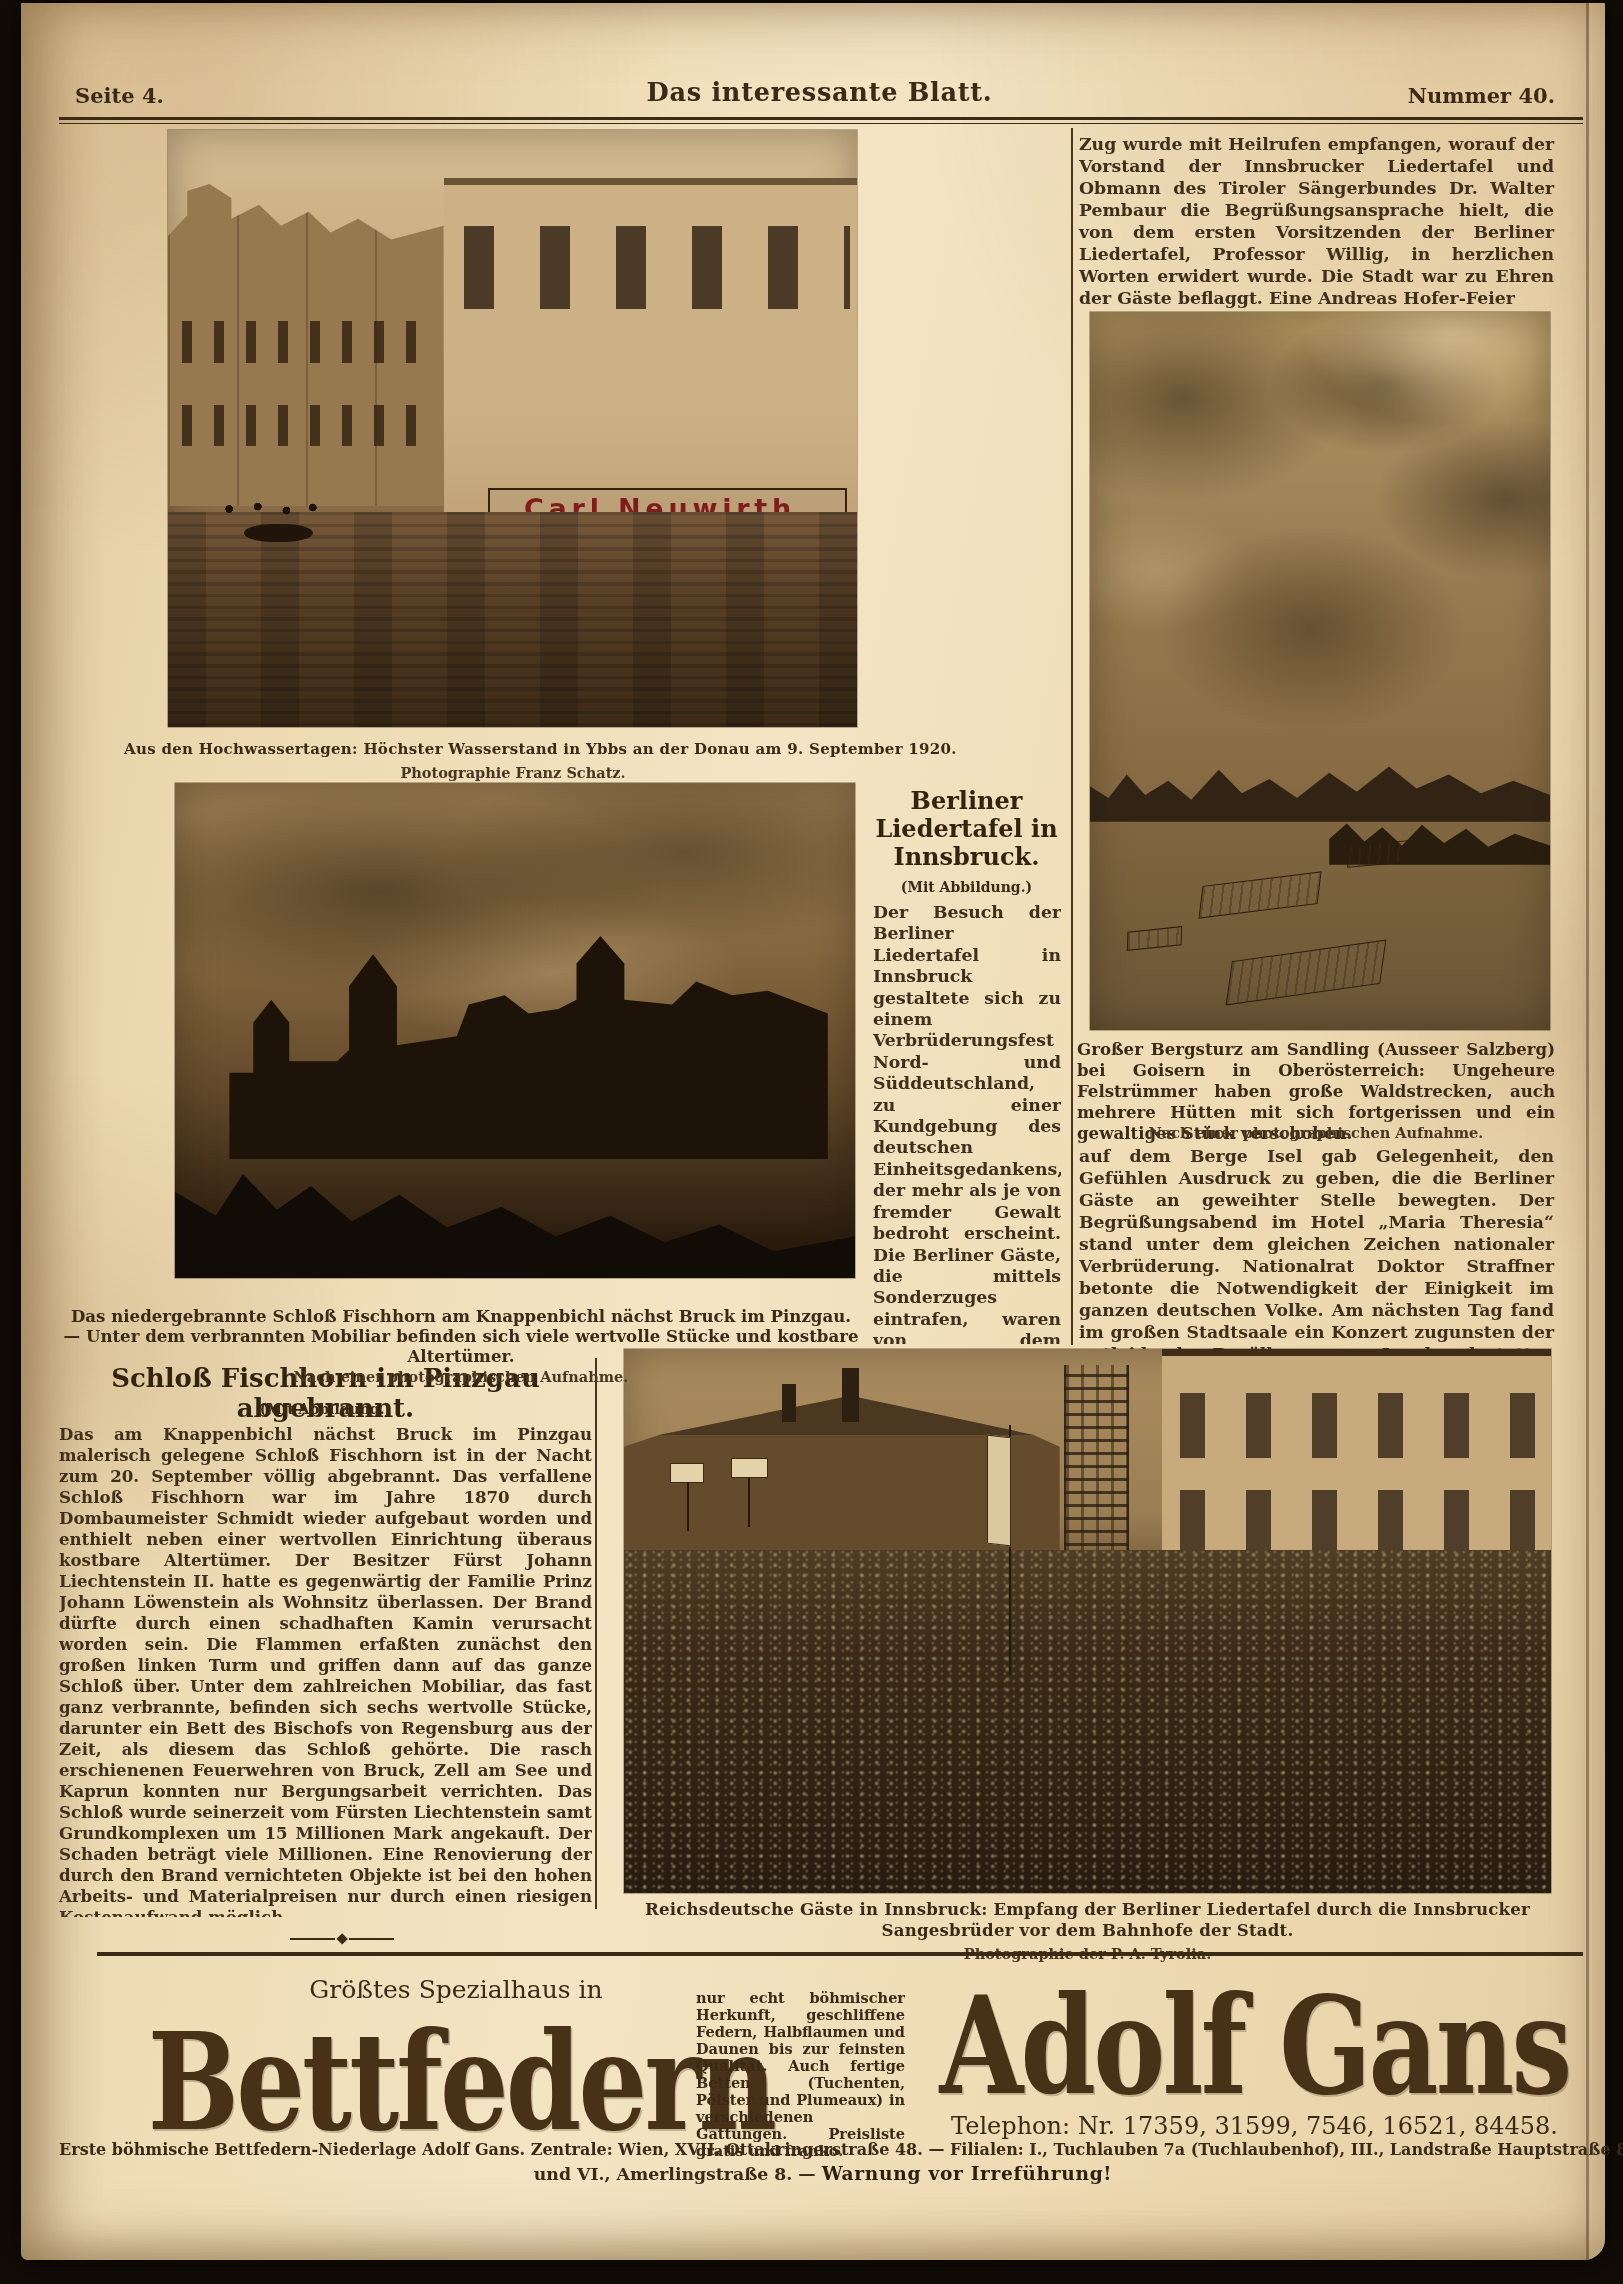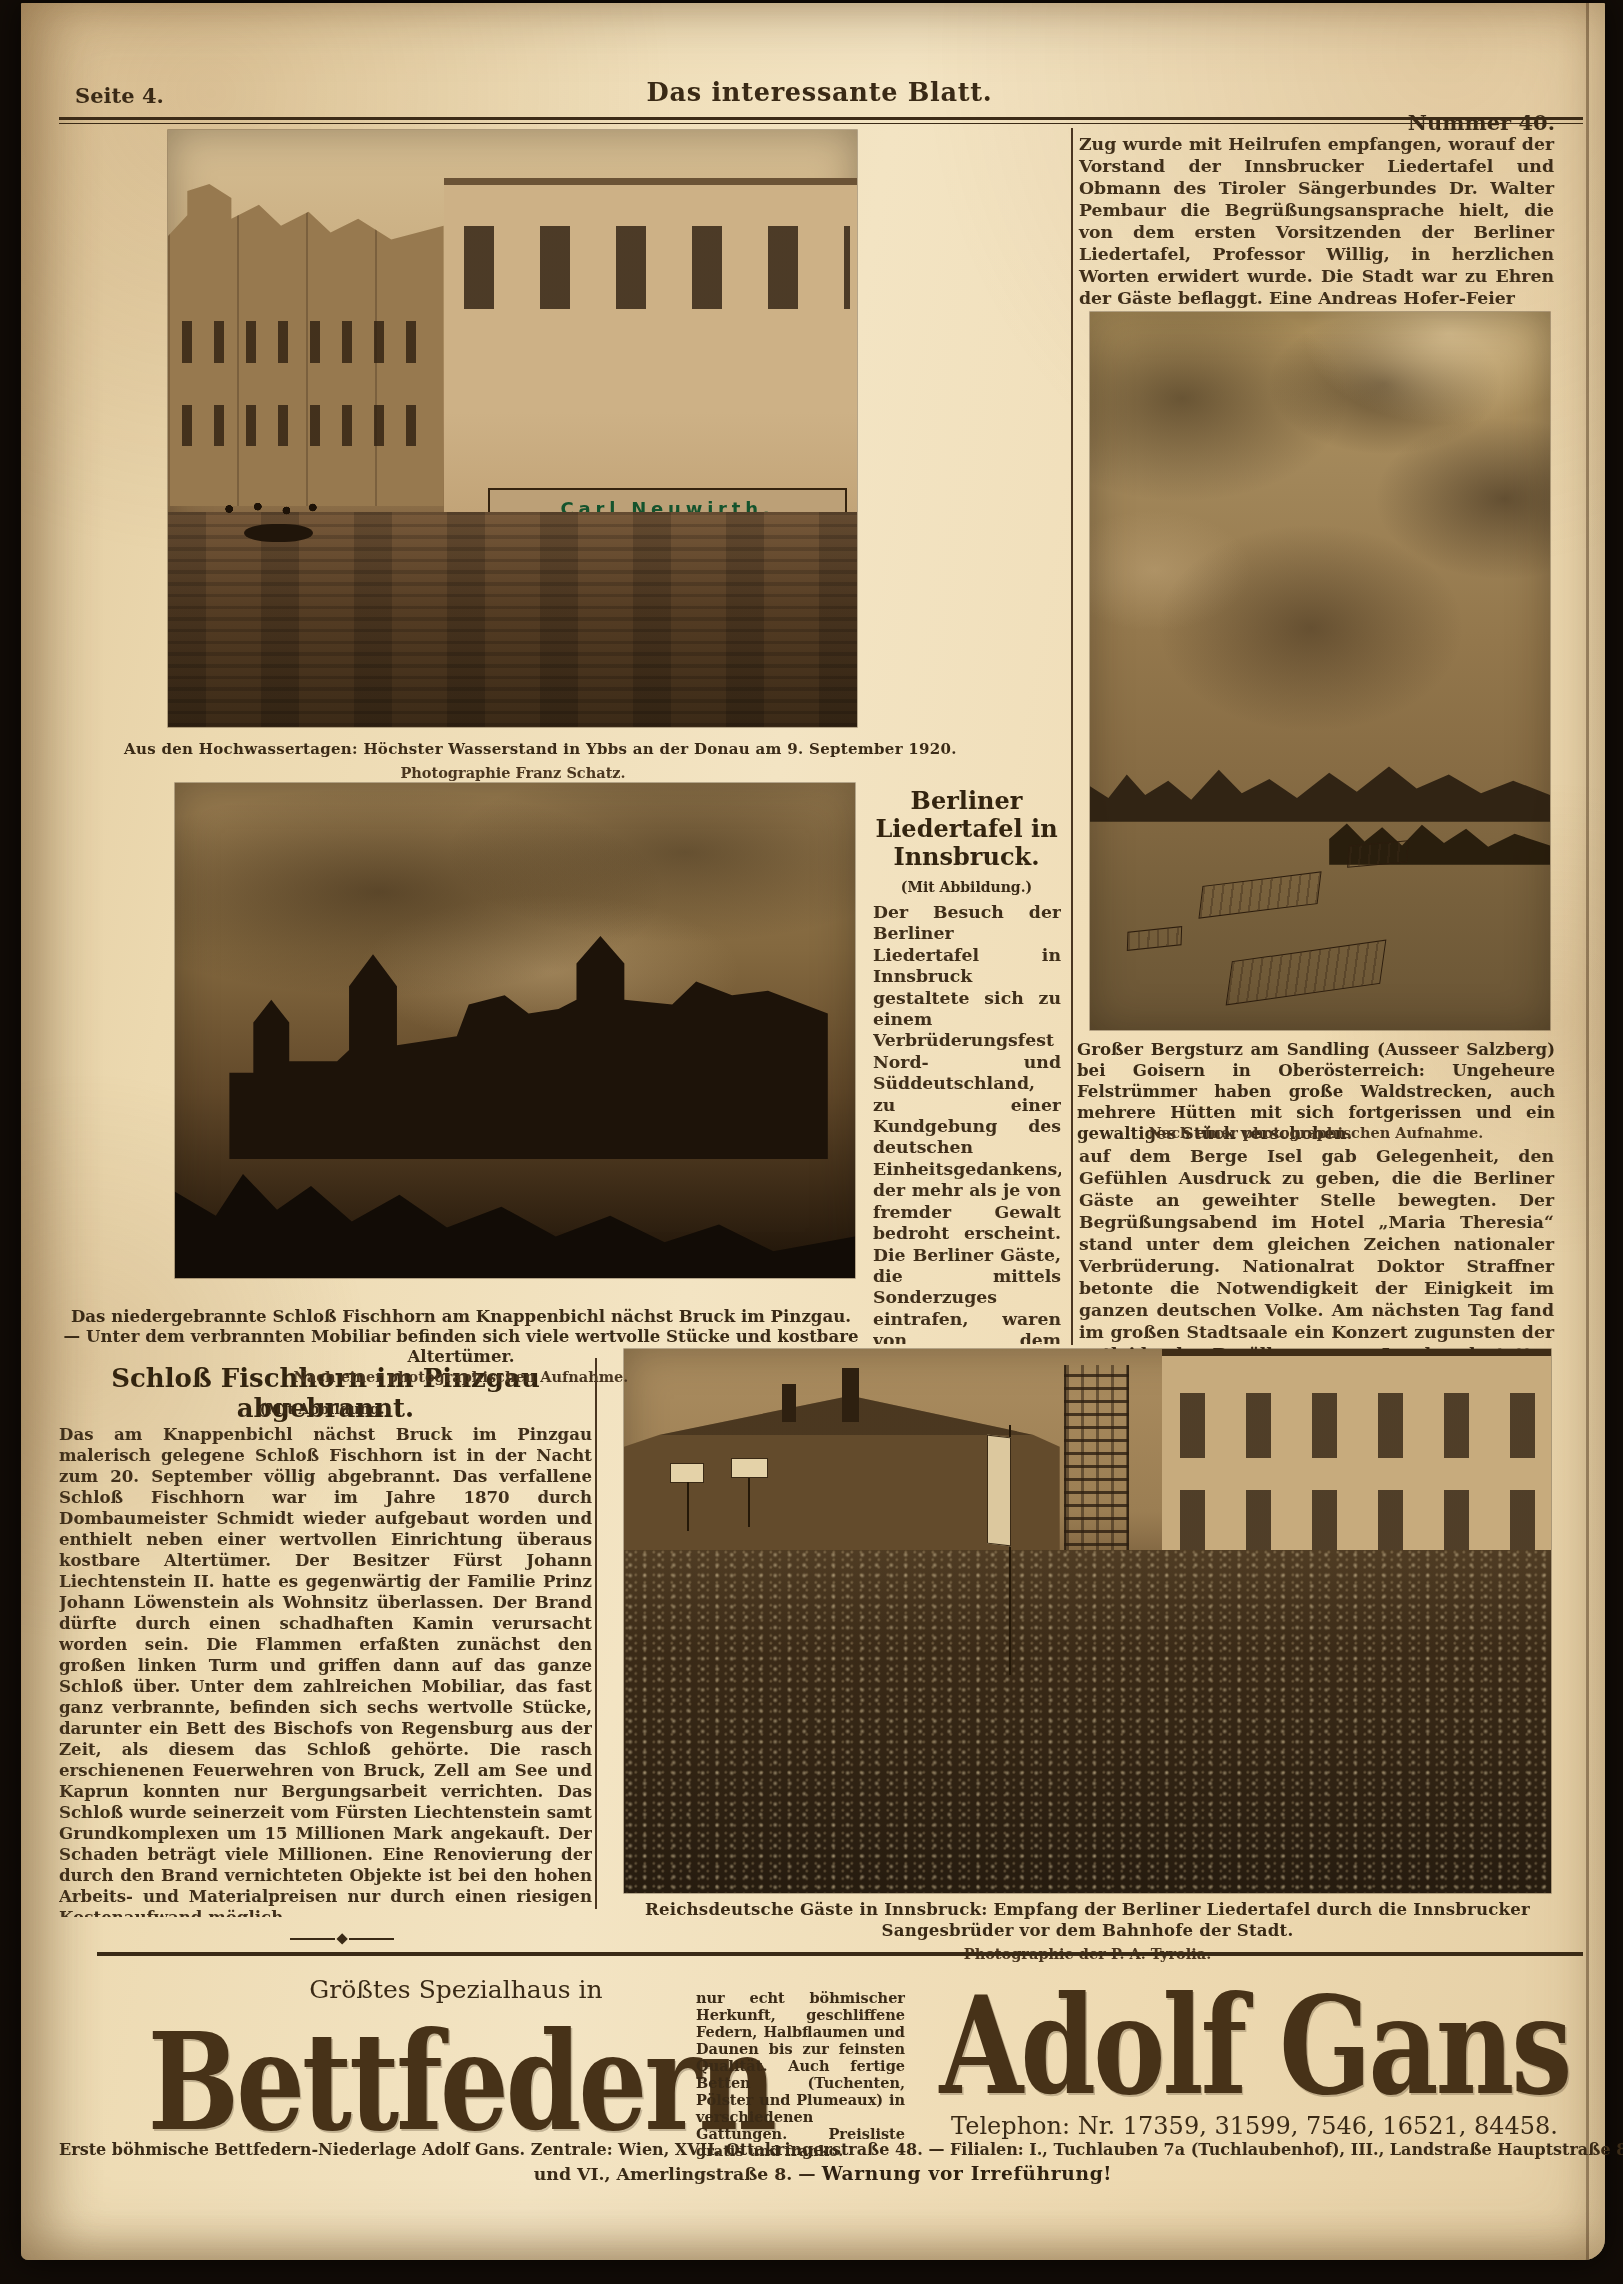--- a/index.html
+++ b/index.html
@@ -31,21 +31,21 @@
       radial-gradient(circle at 90% 2%, rgba(150,100,50,.14), transparent 20%),
       radial-gradient(circle at 4% 60%, rgba(140,95,48,.16), transparent 14%),
       radial-gradient(circle at 97% 45%, rgba(140,95,48,.13), transparent 12%);
     border-radius:inherit;
   }
 
   
   .mast { font-weight:bold; }
   .mast.left  { left:75px; top:83px; font-size:21px; }
   .mast.center{ left:405px; top:77px; width:829px; text-align:center; font-size:25.6px; letter-spacing:0.7px; }
-  .mast.right { left:1374px; top:83px; width:181px; text-align:right; font-size:21px;margin-top:27px; }
+  .mast.right { left:1374px; top:83px; width:181px; text-align:right; font-size:21px; }
   .head-rule { left:59px; top:117px; width:1524px; height:7px;
     border-top:3.5px solid #3c2b17; border-bottom:1.4px solid #3c2b17; }
 
   .vrule { background:#4a3520; width:2.1px; }
   .vrule.main { left:1071px; top:128px; height:1217px; }
   .vrule.mid  { left:595px;  top:1358px; height:551px; }
 
   
   .body-text { font-weight:bold; text-align:justify; hyphens:auto; color:#402f1a; }
   .caption   { font-weight:bold; text-align:center; color:#3a2a16; }
@@ -97,21 +97,21 @@
   .f-win.l1 { left:2%; top:32%; width:36%; height:7%; }
   .f-win.l2 { left:2%; top:46%; width:36%; height:7%; }
   .f-bldg-right { left:40%; top:8%; width:60%; height:56%;
     background:linear-gradient(180deg,#6b5336 0 2%,#cdb186 2% 70%,#c2a478 100%); }
   .f-win.r1 { left:43%; top:16%; width:56%; height:14%;
     background-image:repeating-linear-gradient(90deg, rgba(48,33,18,.82) 0 30px, transparent 30px 76px); }
   .f-arcade { left:40%; top:70.5%; width:60%; height:9%;
     background-image:repeating-linear-gradient(90deg, rgba(40,28,15,.88) 0 46px, rgba(156,126,86,.5) 46px 73px); }
   .f-sign { left:46.5%; top:60%; width:52%; height:6.8%;
     background:#bca077; border:2.1px solid #34230f; display:flex; align-items:center; justify-content:center;
-    font-weight:bold; font-size:18px; letter-spacing:4.8px; color:#14532d; font-family:"DejaVu Sans", sans-serif; }
+    font-weight:bold; font-size:27px; letter-spacing:4.8px; color:#7f1d1d; font-family:"DejaVu Sans", sans-serif; }
   .f-water { left:0; top:64%; width:100%; height:36%;
     background:linear-gradient(180deg,#77593a 0%,#553d24 45%,#3b2a17 100%);
     }
   .f-water::before { content:""; position:absolute; inset:0;
     background-image:repeating-linear-gradient(180deg, rgba(0,0,0,.16) 0 3.5px, transparent 3.5px 11.7px),
                      repeating-linear-gradient(90deg, rgba(0,0,0,.16) 0 38px, transparent 38px 93px); }
   .f-boat { left:11%; top:66%; width:10%; height:3%; background:#20150a; border-radius:50%/60%; }
   .f-figs { left:7%; top:61%; width:16%; height:5%;
     background-image:radial-gradient(circle 4.1px at 12% 50%, #1d1207 90%, transparent),
                      radial-gradient(circle 4.1px at 38% 42%, #1d1207 90%, transparent),

